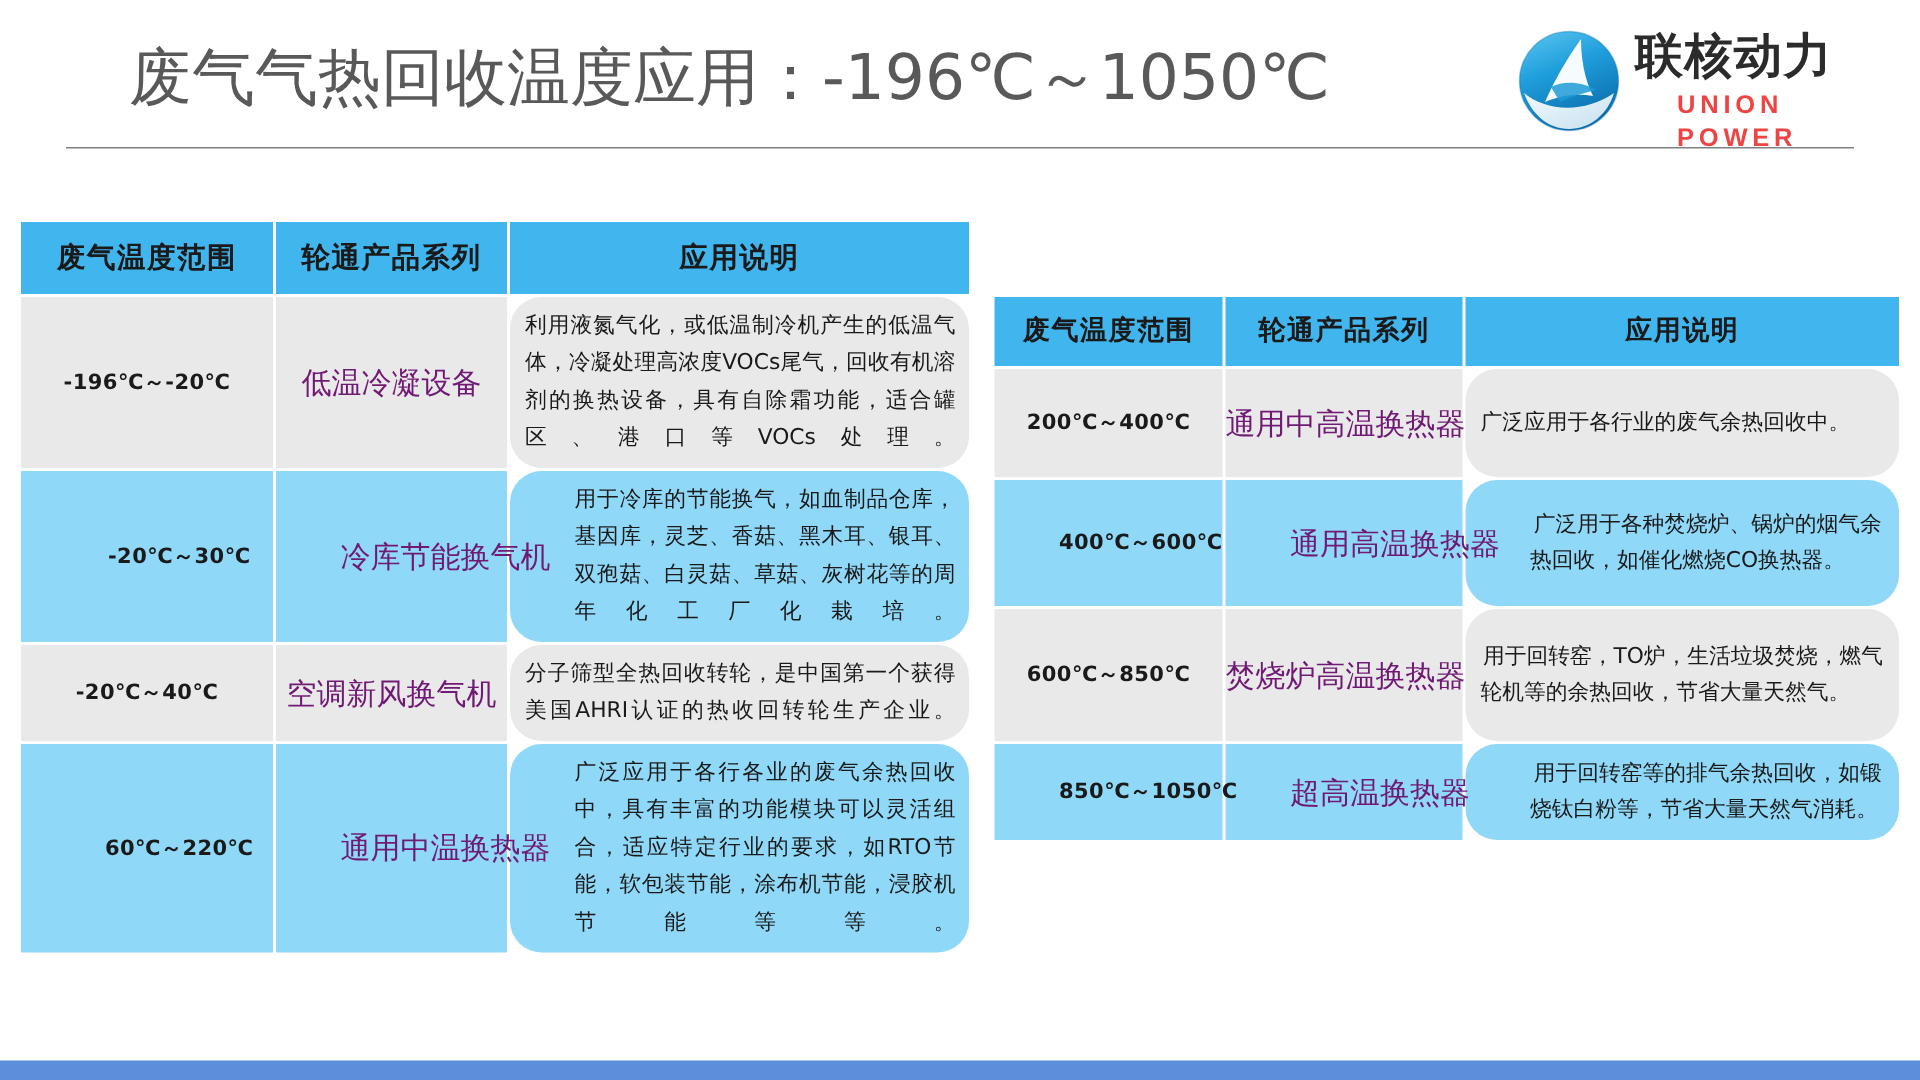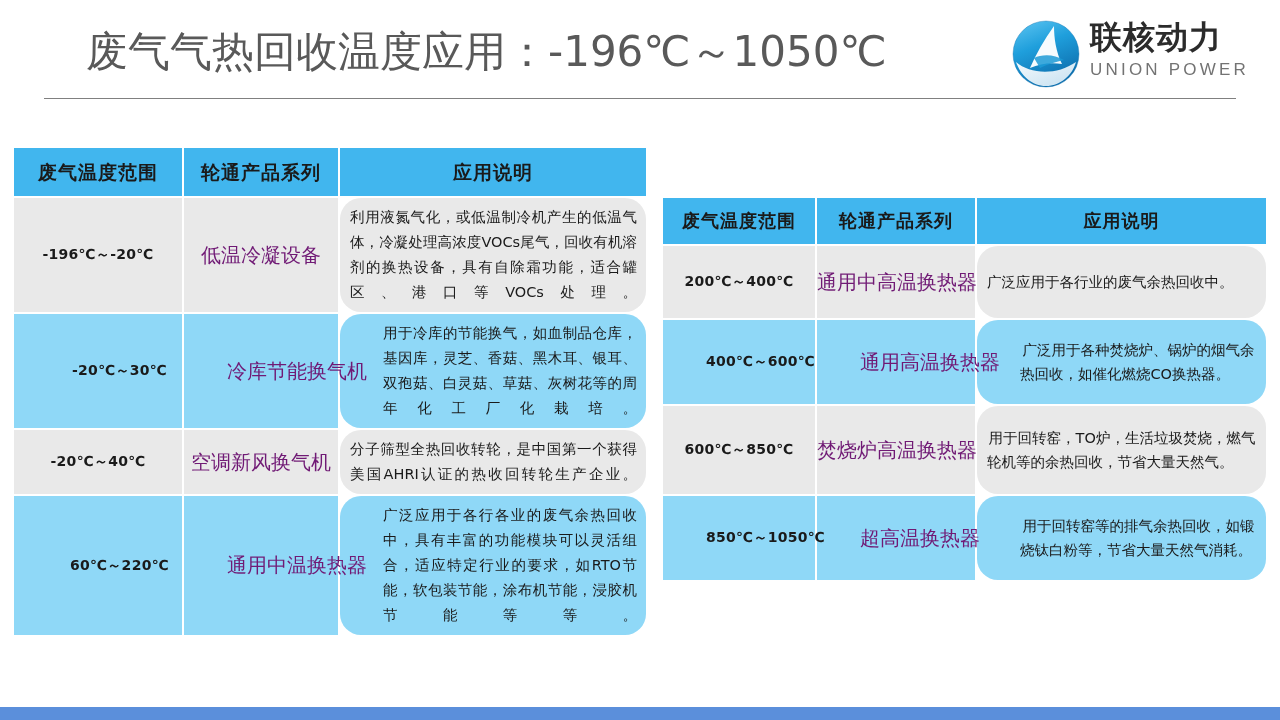--- a/index.html
+++ b/index.html
@@ -68,26 +68,27 @@
   .logo-cn {
     font-size: 32px;
     font-weight: bold;
     color: #2b2b2b;
     letter-spacing: 1px;
     line-height: 38px;
     font-family: "DejaVu Sans", "Liberation Sans", sans-serif;
   }
   .logo-en {
     font-size: 17px;
-    font-weight: normal;
-    color: #737373;
+    font-weight: bold;
+    color: #ef4444;
     letter-spacing: 3.2px;
     line-height: 22px;
     margin-top: 3px;
     font-family: "Liberation Sans", sans-serif;
+    margin-left: 28px;
   }
 
   
   .tbl {
     position: absolute;
     border-collapse: separate;
     border-spacing: 2px;
     table-layout: fixed;
     background: #ffffff;
   }
@@ -249,21 +250,21 @@
     <tr class="band-blue" style="height:84px">
       <td class="c-range">400℃～600℃</td>
       <td class="c-series">通用高温换热器</td>
       <td class="c-desc">广泛用于各种焚烧炉、锅炉的烟气余热回收，如催化燃烧CO换热器。</td>
     </tr>
     <tr class="band-gray" style="height:88px">
       <td class="c-range">600℃～850℃</td>
       <td class="c-series">焚烧炉高温换热器</td>
       <td class="c-desc">用于回转窑，TO炉，生活垃圾焚烧，燃气轮机等的余热回收，节省大量天然气。</td>
     </tr>
-    <tr class="band-blue" style="height:84px">
+    <tr class="band-blue" style="height:64px">
       <td class="c-range">850℃～1050℃</td>
       <td class="c-series">超高温换热器</td>
       <td class="c-desc">用于回转窑等的排气余热回收，如锻烧钛白粉等，节省大量天然气消耗。</td>
     </tr>
   </tbody>
 </table>
 
 <div class="bottom-strip"></div>
 
 </body></html>

